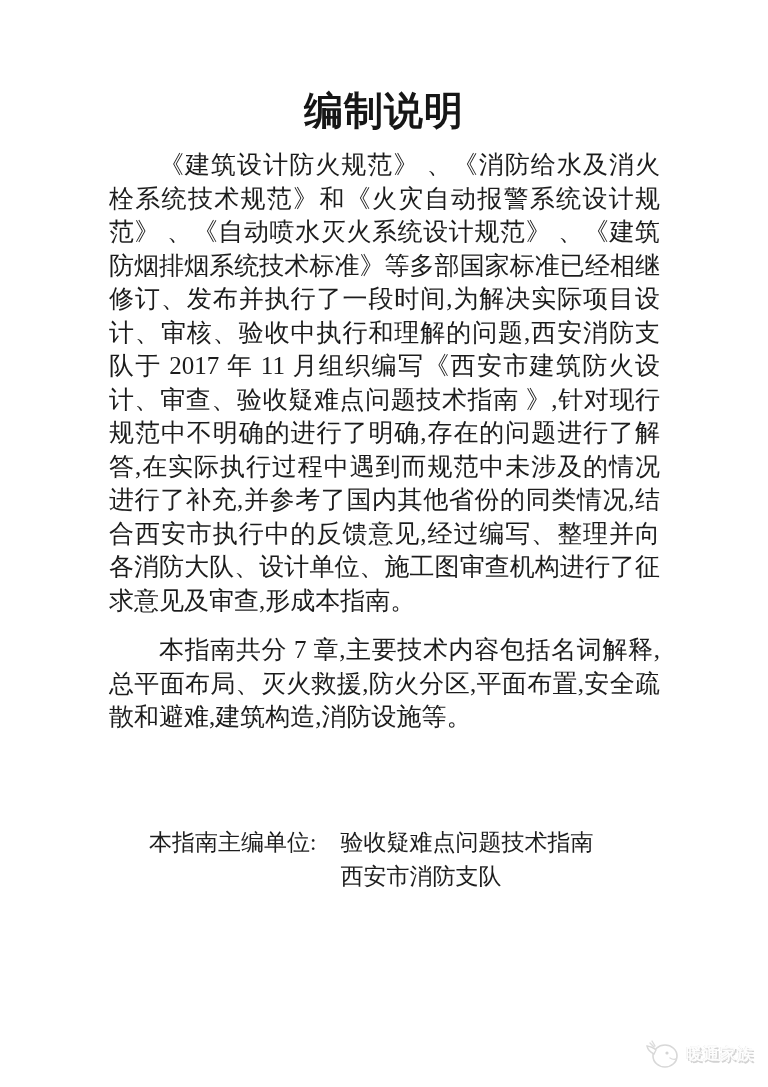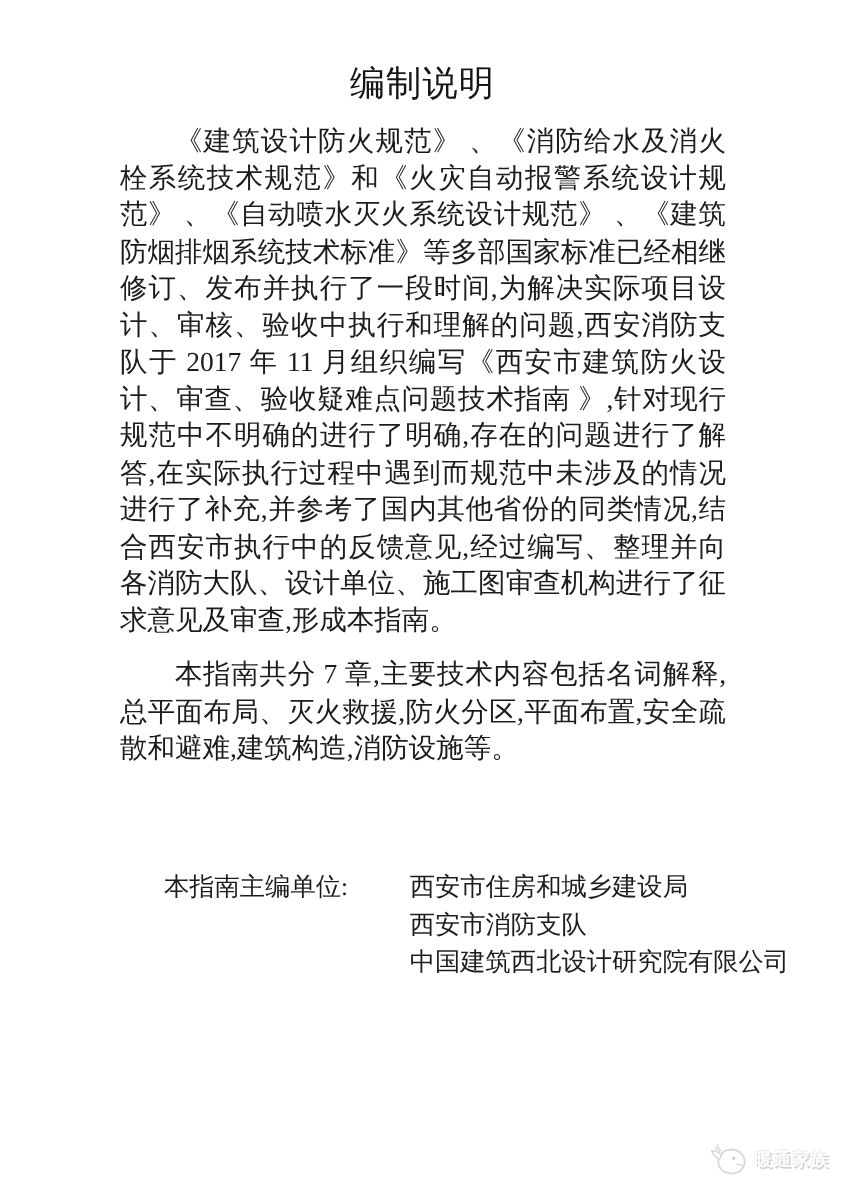--- a/index.html
+++ b/index.html
@@ -11,25 +11,25 @@
     position: relative;
     width: 768px;
     height: 1087px;
     background: #ffffff;
     overflow: hidden;
     font-family: "Liberation Serif", serif;
     color: #1c1c1c;
   }
   .doc-title {
     margin: 0;
-    padding-top: 54px;
+    padding-top: 90px;
     text-align: center;
     font-family: "Liberation Sans", sans-serif;
-    font-weight: 400;
-    font-size: 32px;
+    font-weight: 700;
+    font-size: 39px;
     line-height: 42px;
     letter-spacing: 1px;
     color: #161616;
   }
   .doc-body {
     margin: 16px auto 0 93px;
     width: 583px;
     font-size: 25px;
     line-height: 33.5px;
     text-align: justify;
@@ -37,21 +37,20 @@
   .doc-body p {
     margin: 16px;
     text-indent: 2em;
   }
   .credits {
     display: flex;
     align-items: flex-start;
     margin: 92px 0 0 149px;
     font-size: 23px;
     line-height: 34px;
-    gap: 32px;
   }
   .credits-label {
     white-space: nowrap;
     margin-right: 24px;
   }
   .org-list {
     display: flex;
     flex-direction: column;
   }
   .watermark {
@@ -84,23 +83,22 @@
   <h1 class="doc-title">编制说明</h1>
 
   <div class="doc-body">
     <p>《建筑设计防火规范》 、《消防给水及消火栓系统技术规范》和《火灾自动报警系统设计规范》 、《自动喷水灭火系统设计规范》 、《建筑防烟排烟系统技术标准》等多部国家标准已经相继修订、发布并执行了一段时间,为解决实际项目设计、审核、验收中执行和理解的问题,西安消防支队于 2017 年 11 月组织编写《西安市建筑防火设计、审查、验收疑难点问题技术指南 》,针对现行规范中不明确的进行了明确,存在的问题进行了解答,在实际执行过程中遇到而规范中未涉及的情况进行了补充,并参考了国内其他省份的同类情况,结合西安市执行中的反馈意见,经过编写、整理并向各消防大队、设计单位、施工图审查机构进行了征求意见及审查,形成本指南。</p>
     <p>本指南共分 7 章,主要技术内容包括名词解释,总平面布局、灭火救援,防火分区,平面布置,安全疏散和避难,建筑构造,消防设施等。</p>
   </div>
 
   <div class="credits">
     <span class="credits-label">本指南主编单位:</span>
     <div class="org-list">
-      <span>西安市住房和城乡建设局</span>
+      <span>验收疑难点问题技术指南</span>
       <span>西安市消防支队</span>
-      <span>中国建筑西北设计研究院有限公司</span>
     </div>
   </div>
 
   <div class="watermark">
     <svg class="mascot" viewBox="0 0 34 30" xmlns="http://www.w3.org/2000/svg">
 
       <ellipse cx="19" cy="17" rx="12" ry="11" fill="#ffffff" stroke="#d8d8d8" stroke-width="1.6"></ellipse>
       <path d="M8 15 Q2 12 1 7 Q7 8 10 11 Z" fill="#ffffff" stroke="#d8d8d8" stroke-width="1.4"></path>
       <path d="M4 4 L8 8 M6 2 L9 7" stroke="#dcdcdc" stroke-width="1.4" fill="none" stroke-linecap="round"></path>
       <circle cx="21" cy="14" r="1.6" fill="#d4d4d4"></circle>

